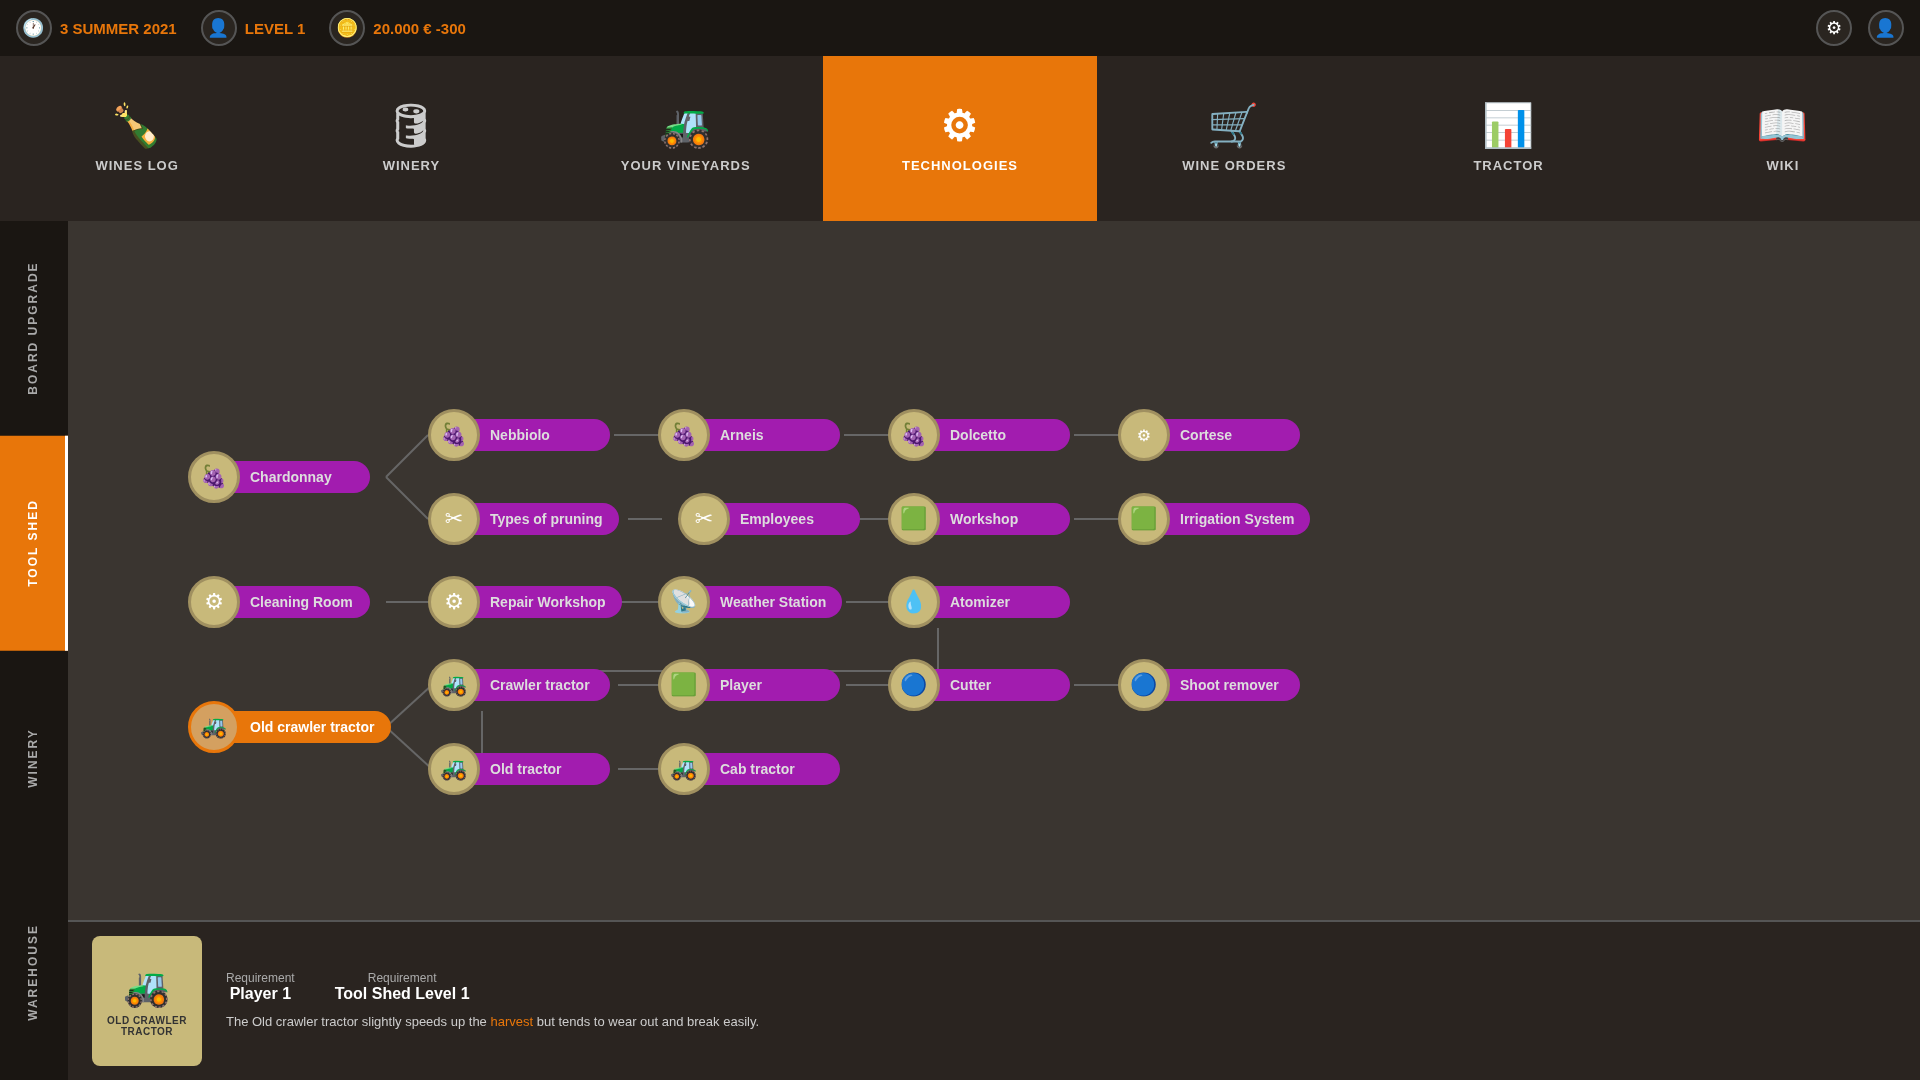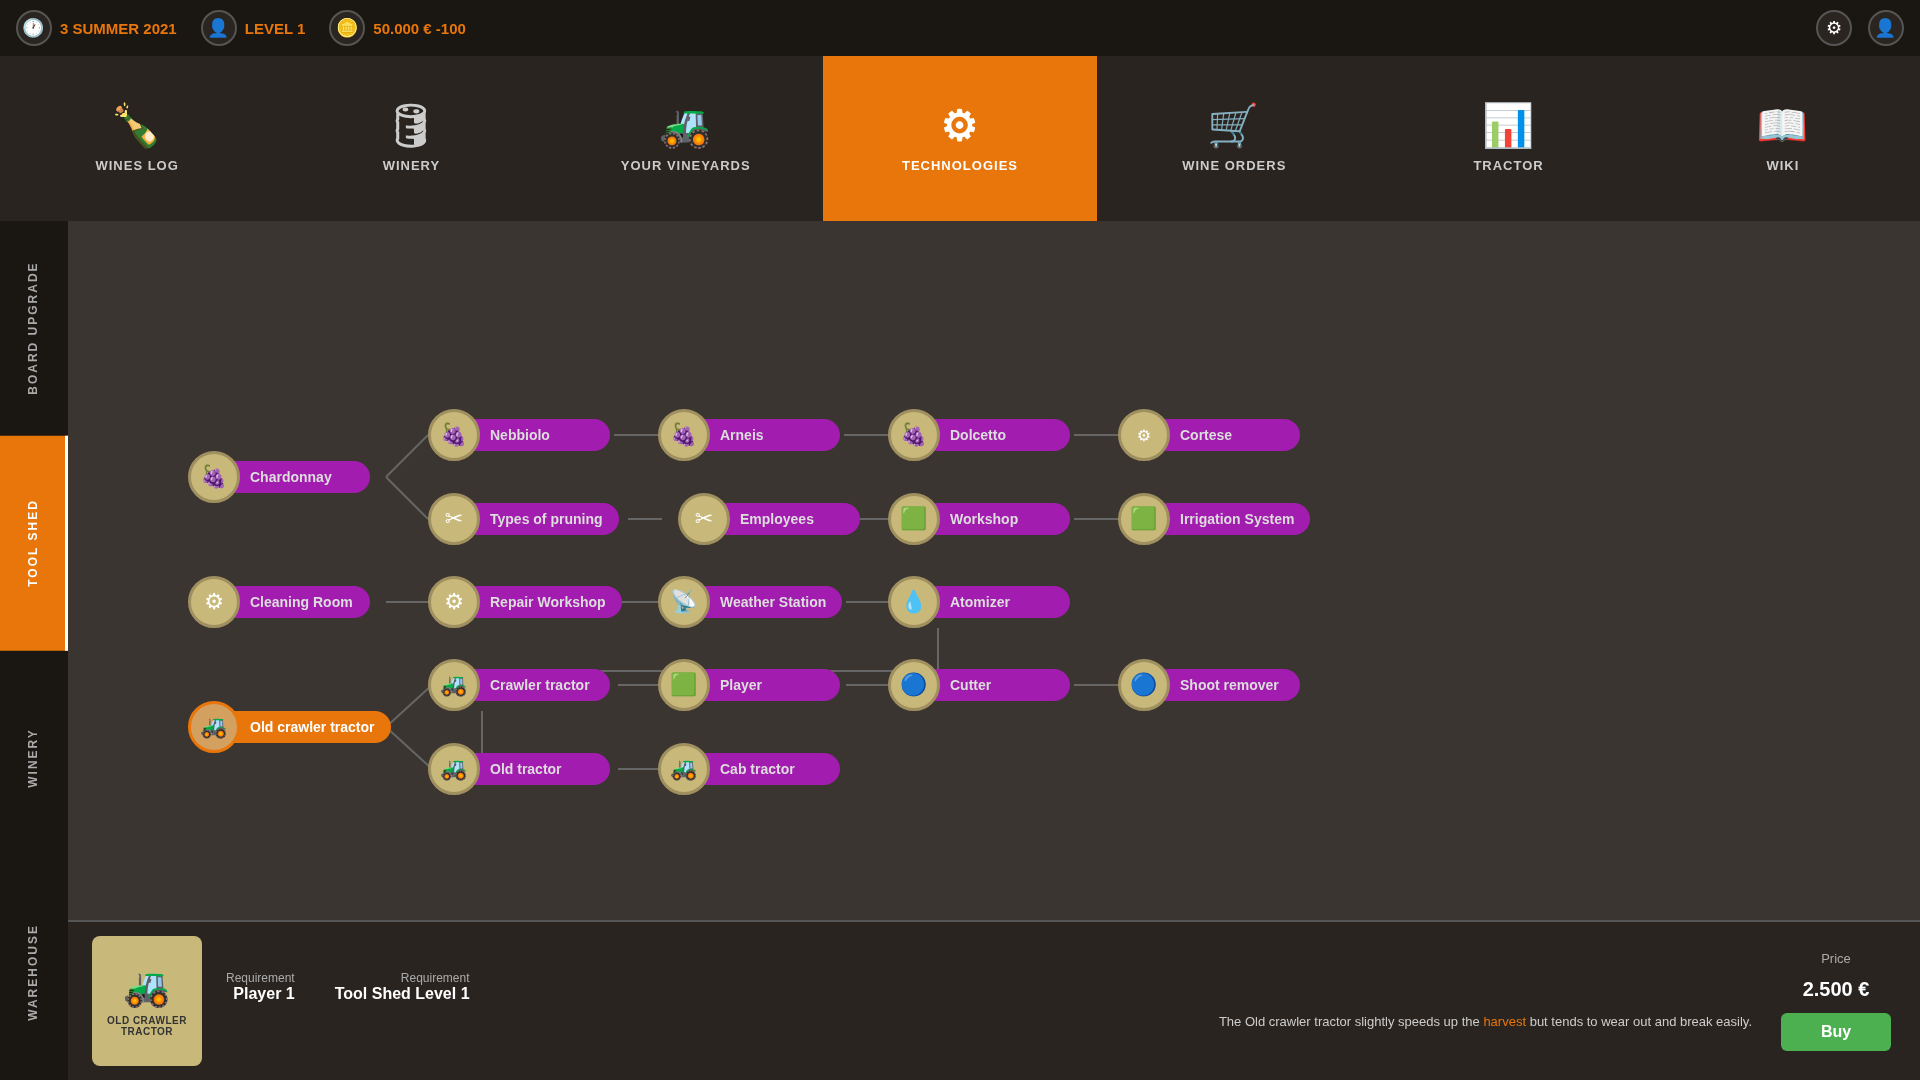--- a/index.html
+++ b/index.html
@@ -200,36 +200,36 @@
       color: #333;
       letter-spacing: 0.5px;
     }
     .info-reqs {
       display: flex;
       gap: 40px;
     }
     .req-block {
       display: flex;
       flex-direction: column;
-      align-items: flex-end;
+      align-items: center;
       gap: 0;
     }
     .req-title {
       font-size: 12px;
       color: #aaa;
     }
     .req-value {
       font-size: 16px;
       font-weight: bold;
       color: #fff;
     }
     .info-desc {
       font-size: 13px;
       color: #ccc;
-      text-align: right;
+      text-align: left;
       line-height: 1.4;
     }
     .harvest-link {
       color: #e8760a;
     }
     .price-section {
       display: flex;
       flex-direction: column;
       align-items: center;
       gap: 12px;
@@ -274,21 +274,21 @@
   <div class="top-bar-item">
     <div class="top-bar-icon">🕐</div>
     <span>3 SUMMER 2021</span>
   </div>
   <div class="top-bar-item">
     <div class="top-bar-icon">👤</div>
     <span>LEVEL 1</span>
   </div>
   <div class="top-bar-item">
     <div class="top-bar-icon">🪙</div>
-    <span>50.000 € -100</span>
+    <span>20.000 € -300</span>
   </div>
   <div class="top-bar-right">
     <div class="top-bar-icon">⚙</div>
     <div class="top-bar-icon">👤</div>
   </div>
 </div>
 
 <div class="nav-bar">
   <div class="nav-item">
     <span class="nav-icon">🍾</span>
@@ -482,21 +482,16 @@
             <span class="req-value">Tool Shed Level 1</span>
           </div>
         </div>
         <div class="info-desc">
           <span>The Old crawler tractor slightly speeds up the</span>
           <span class="harvest-link">harvest</span>
           <span>but tends to wear out and break easily.</span>
         </div>
       </div>
 
-      <div class="price-section">
-        <span class="price-label">Price</span>
-        <span class="price-value">2.500 €</span>
-        <button class="buy-btn">Buy</button>
-      </div>
     </div>
 
   </div>
 </div>
 
 </body></html>

